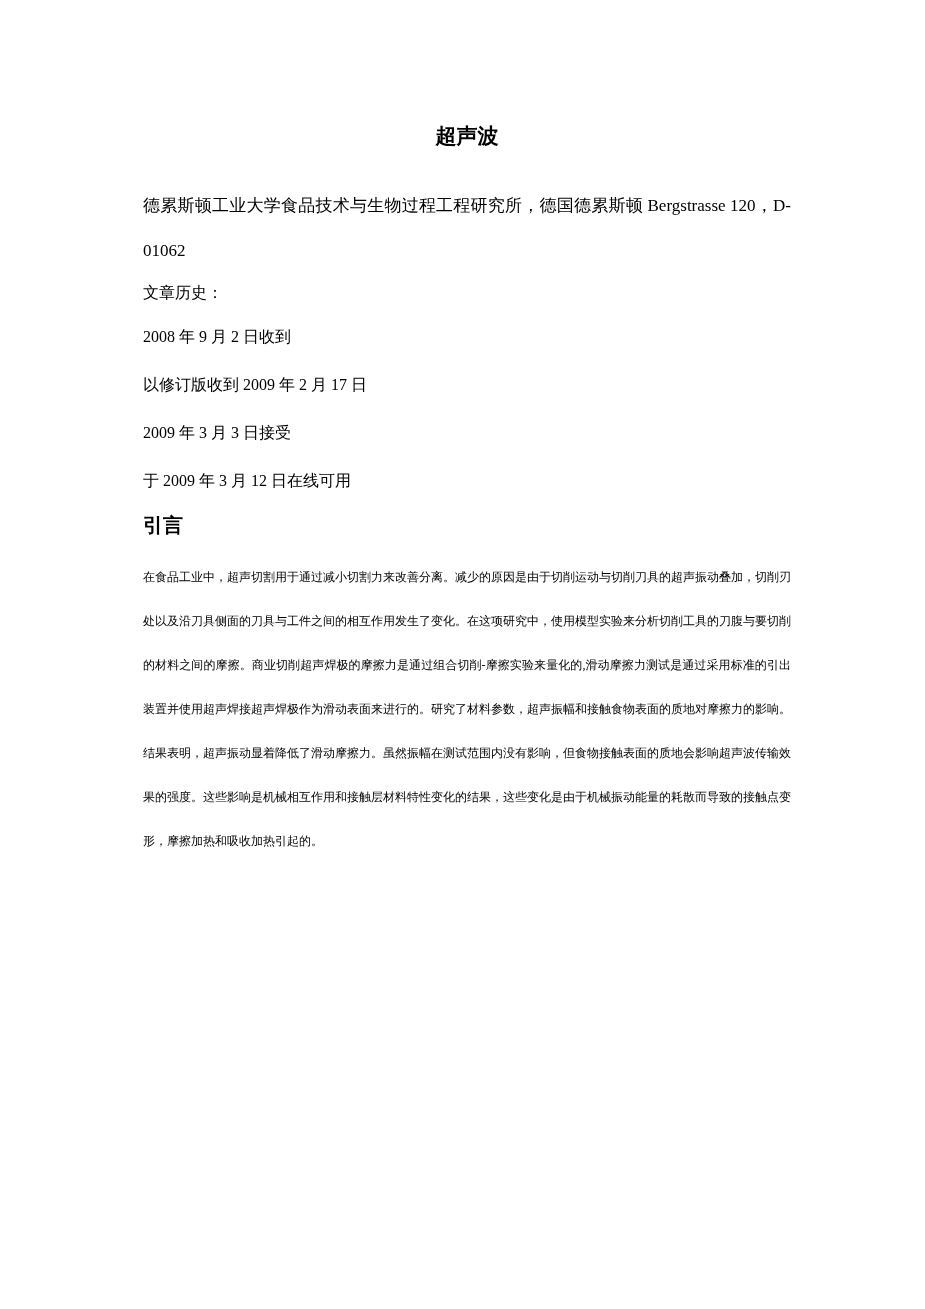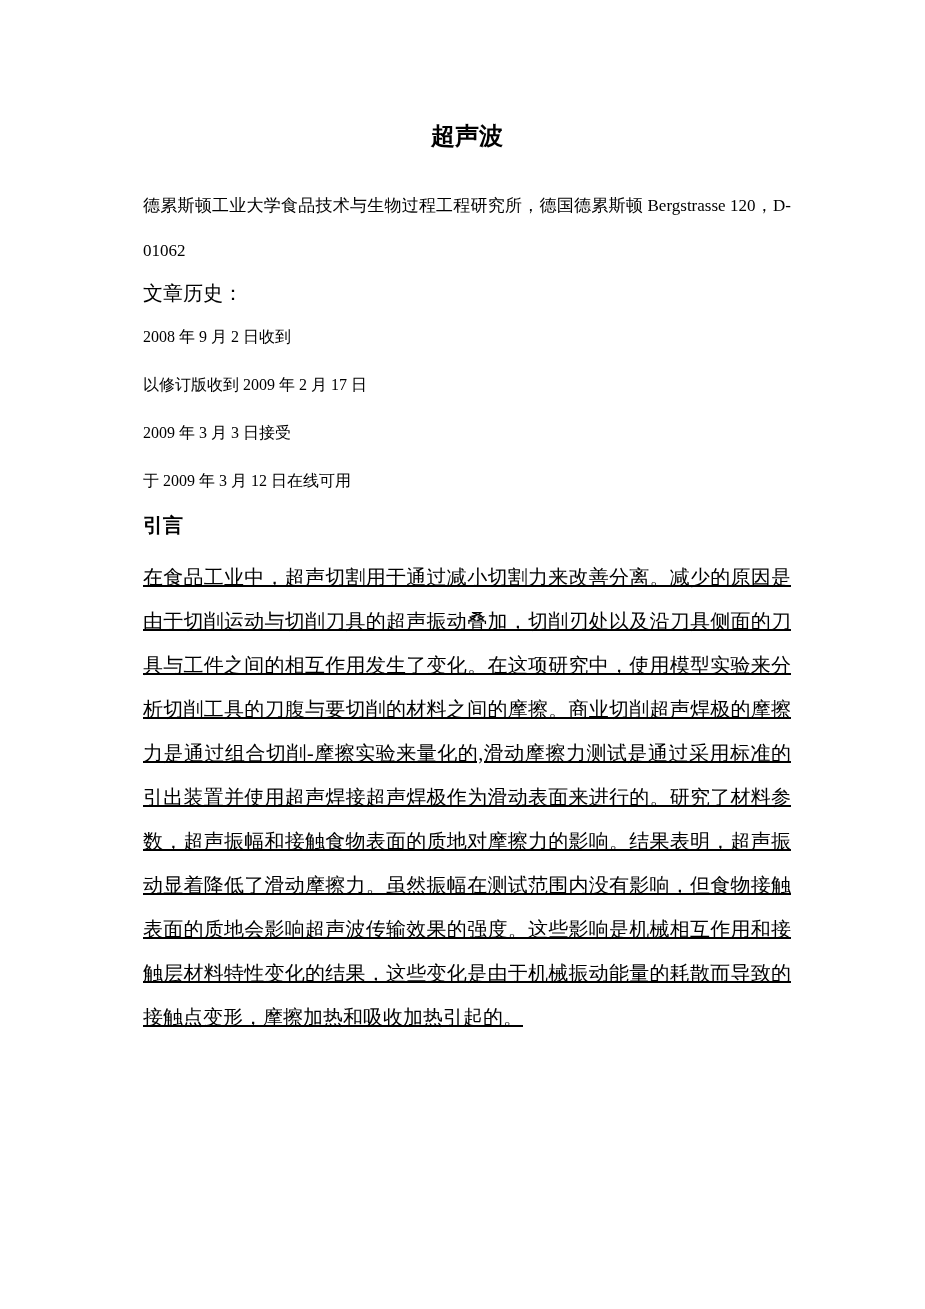--- a/index.html
+++ b/index.html
@@ -12,21 +12,21 @@
     font-family: "Liberation Serif", serif;
   }
   .page {
     width: 925px;
     height: 1309px;
     background: #ffffff;
     padding: 123px 134px 0 143px;
   }
   .doc-title {
     font-family: "Liberation Sans", sans-serif;
-    font-size: 24px;
+    font-size: 21px;
     font-weight: bold;
     text-align: center;
     line-height: 26px;
     margin-bottom: 34px;
   }
   .article-heading {
     font-family: "Liberation Sans", sans-serif;
     font-size: 17.5px;
     font-weight: bold;
     line-height: 24px;
@@ -36,21 +36,21 @@
     font-size: 16px;
     line-height: 47px;
     text-align: justify;
   }
   .affiliation {
     font-size: 17px;
     line-height: 45px;
     text-align: justify;
   }
   .history-label {
-    font-size: 20px;
+    font-size: 16px;
     line-height: 40px;
   }
   .history-item {
     font-size: 16px;
     line-height: 48px;
   }
   .keywords-line {
     font-size: 16px;
     line-height: 48px;
   }
@@ -61,24 +61,23 @@
   }
   .section-heading {
     font-family: Liberation Serif, serif;
     font-size: 20px;
     font-weight: bold;
     line-height: 28px;
     margin-top: 6px;
     margin-bottom: 16px;
   }
   .body-text {
-    font-size: 20px;
+    font-size: 12px;
     line-height: 44px;
     text-align: justify;
-    text-decoration: underline;
   }
 </style>
 </head>
 <body>
 
 <div class="page">
 
   <h1 class="doc-title">超声波</h1>
 
 

